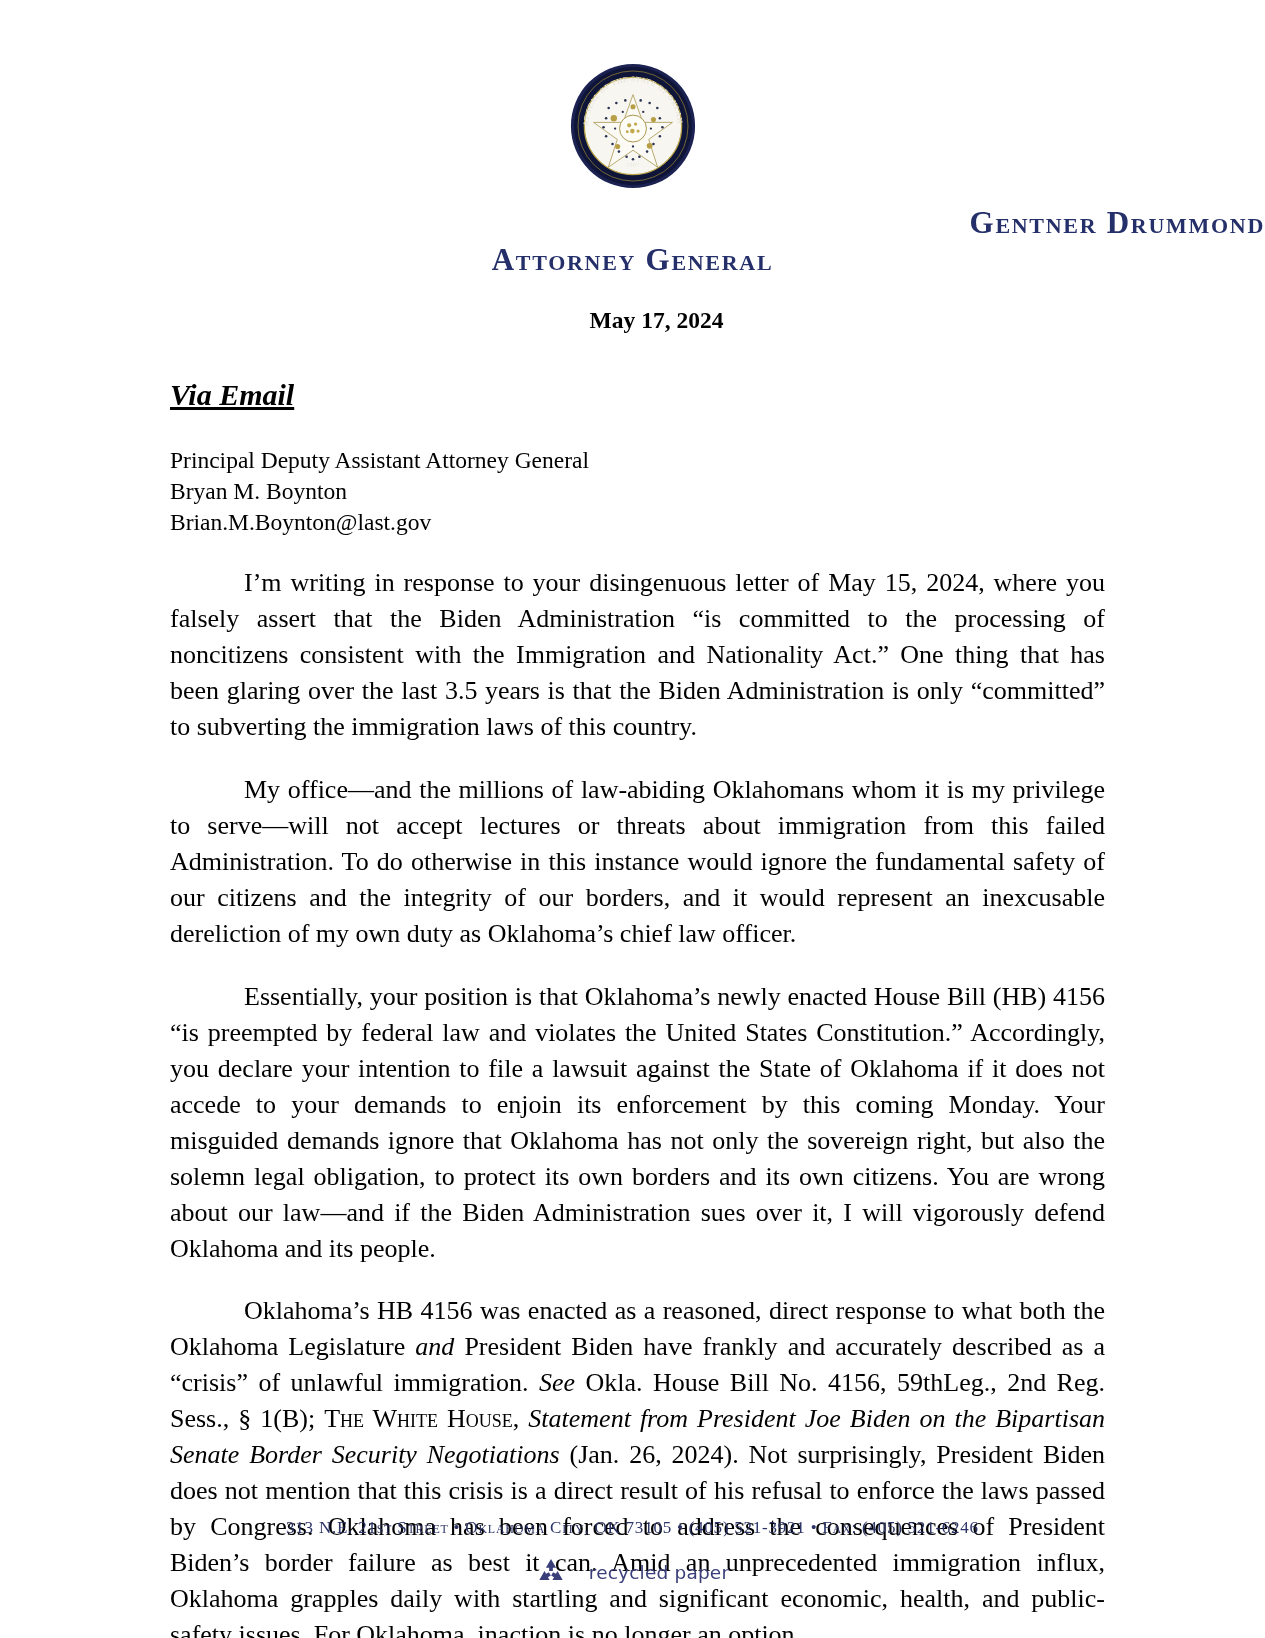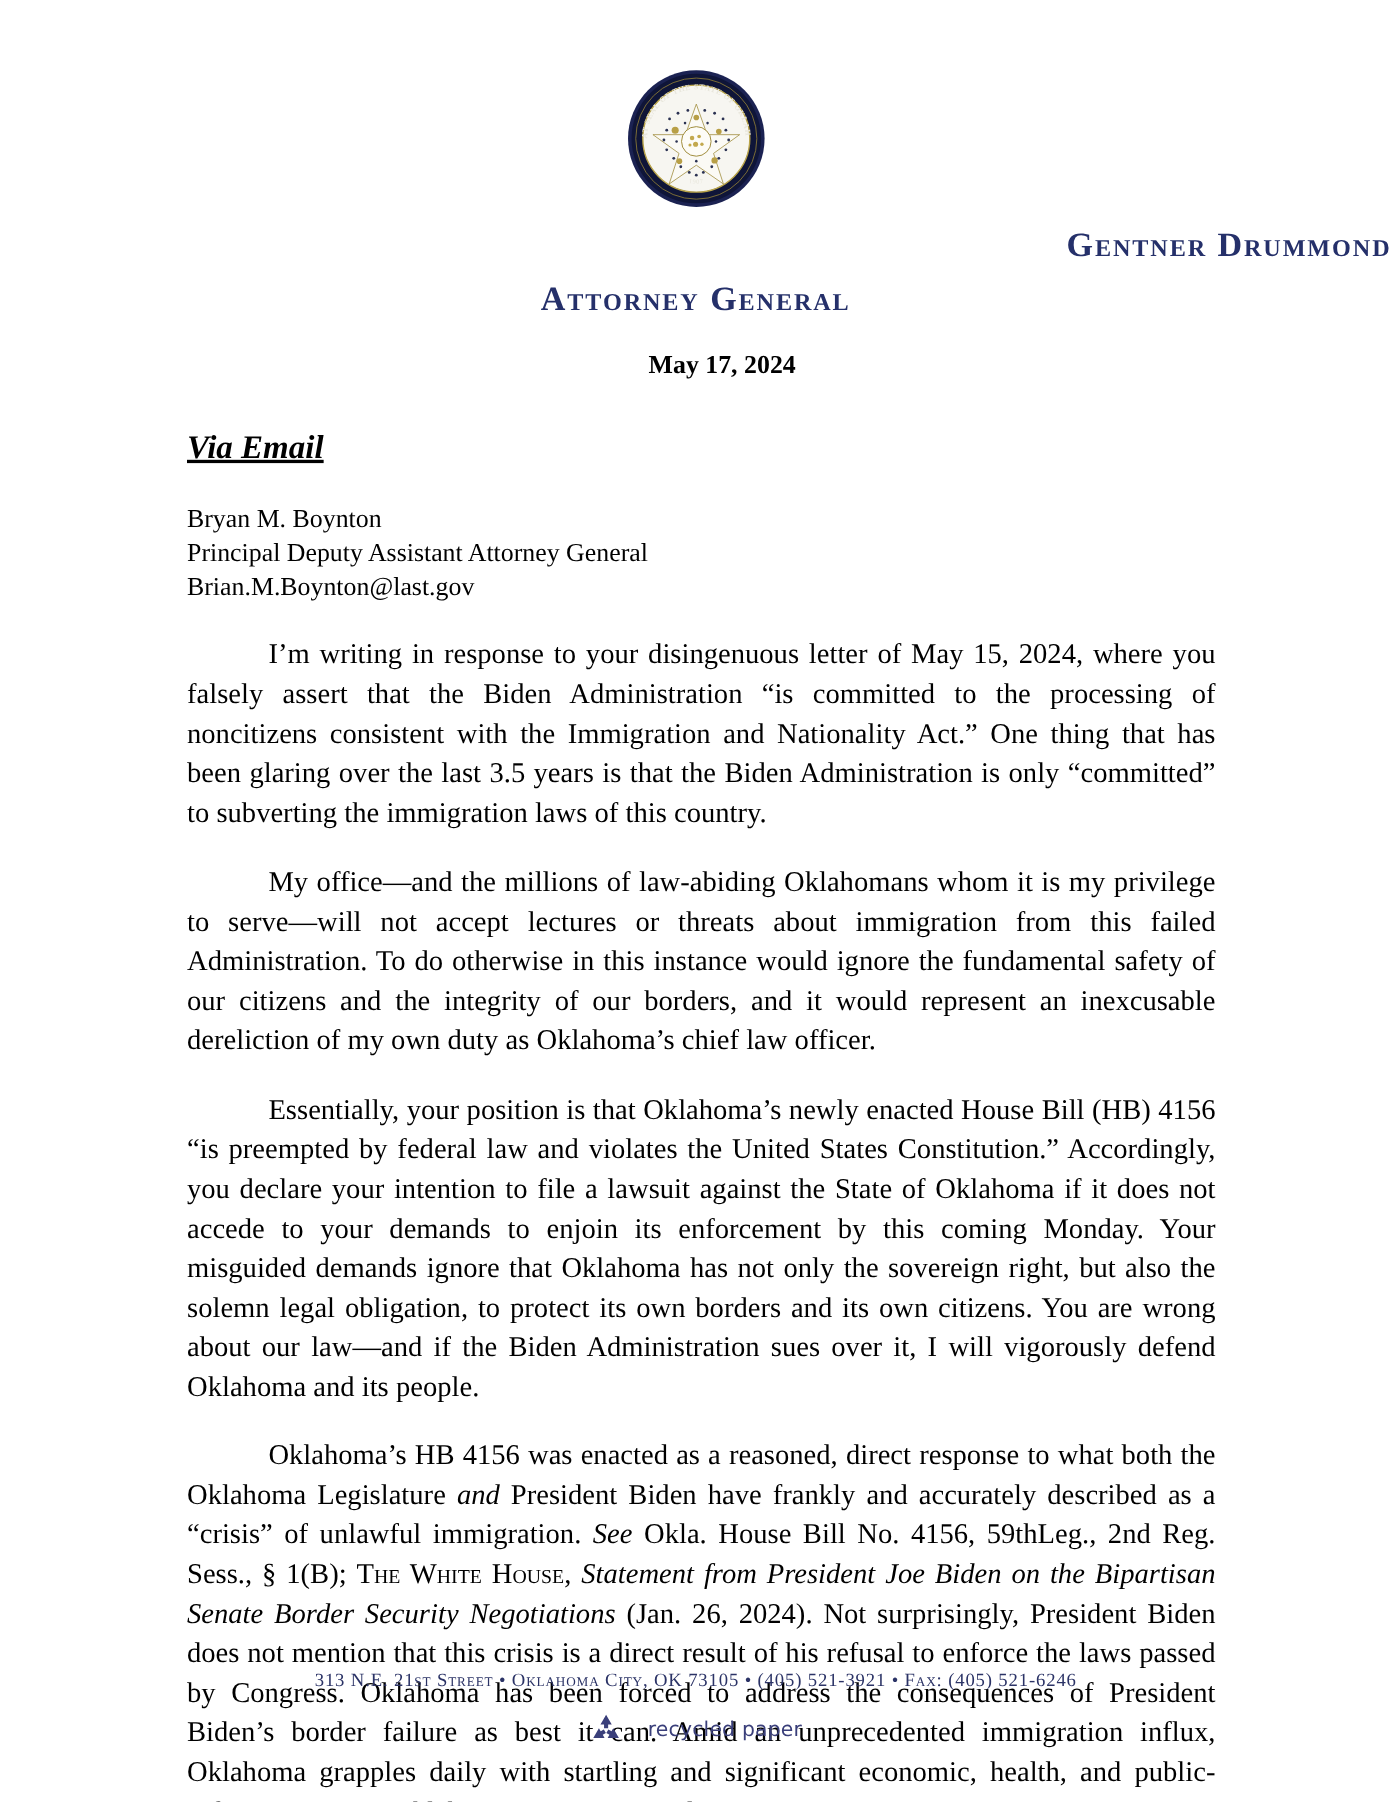--- a/index.html
+++ b/index.html
@@ -40,21 +40,21 @@
     letter-spacing: 0.055em;
     line-height: 1.12;
   }
   .ag-name {
     font-size: 31px;
     margin-top: 16px;
     text-align: right;
   }
   .ag-title {
     font-size: 31px;
-    margin-top: 14px;
+    margin-top: 2px;
   }
 
   
   .sheet {
     margin: 0 auto;
     width: 935px;
     padding-left: 10px;
   }
   .date-line {
     text-align: center;
@@ -203,22 +203,22 @@
 
   <div class="sheet">
 
     <div class="date-line">May 17, 2024</div>
 
     <div>
       <span class="via-email">Via Email</span>
     </div>
 
     <div class="addr-block">
+      <div>Principal Deputy Assistant Attorney General</div>
       <div>Bryan M. Boynton</div>
-      <div>Principal Deputy Assistant Attorney General</div>
       <div>Brian.M.Boynton@last.gov</div>
     </div>
 
 
     <p class="body-par">I’m writing in response to your disingenuous letter of May 15, 2024, where you falsely assert that the Biden Administration “is committed to the processing of noncitizens consistent with the Immigration and Nationality Act.”  One thing that has been glaring over the last 3.5 years is that the Biden Administration is only “committed” to subverting the immigration laws of this country.</p>
     <p class="body-par">My office—and the millions of law-abiding Oklahomans whom it is my privilege to serve—will not accept lectures or threats about immigration from this failed Administration.  To do otherwise in this instance would ignore the fundamental safety of our citizens and the integrity of our borders, and it would represent an inexcusable dereliction of my own duty as Oklahoma’s chief law officer.</p>
     <p class="body-par">Essentially, your position is that Oklahoma’s newly enacted House Bill (HB) 4156 “is preempted by federal law and violates the United States Constitution.”  Accordingly, you declare your intention to file a lawsuit against the State of Oklahoma if it does not accede to your demands to enjoin its enforcement by this coming Monday.  Your misguided demands ignore that Oklahoma has not only the sovereign right, but also the solemn legal obligation, to protect its own borders and its own citizens.   You are wrong about our law—and if the Biden Administration sues over it, I will vigorously defend Oklahoma and its people.</p>
 
     <p class="body-par tight"><span>Oklahoma’s HB 4156 was enacted as a reasoned, direct response to what both the Oklahoma Legislature </span><i>and</i><span> President Biden have frankly and accurately described as a “crisis” of unlawful immigration.  </span><i>See</i><span> Okla. House Bill No. 4156, 59thLeg., 2nd Reg. Sess., § 1(B); </span><span class="sc">The White House</span><span>, </span><i>Statement from President Joe Biden on the Bipartisan Senate Border Security Negotiations</i><span> (Jan. 26, 2024).  Not surprisingly, President Biden does not mention that this crisis is a direct result of his refusal to enforce the laws passed by Congress. Oklahoma has been forced to address the consequences of President Biden’s border failure as best it can. Amid an unprecedented immigration influx, Oklahoma grapples daily with startling and significant economic, health, and public-safety issues.  For Oklahoma, inaction is no longer an option.</span></p>
   </div>

